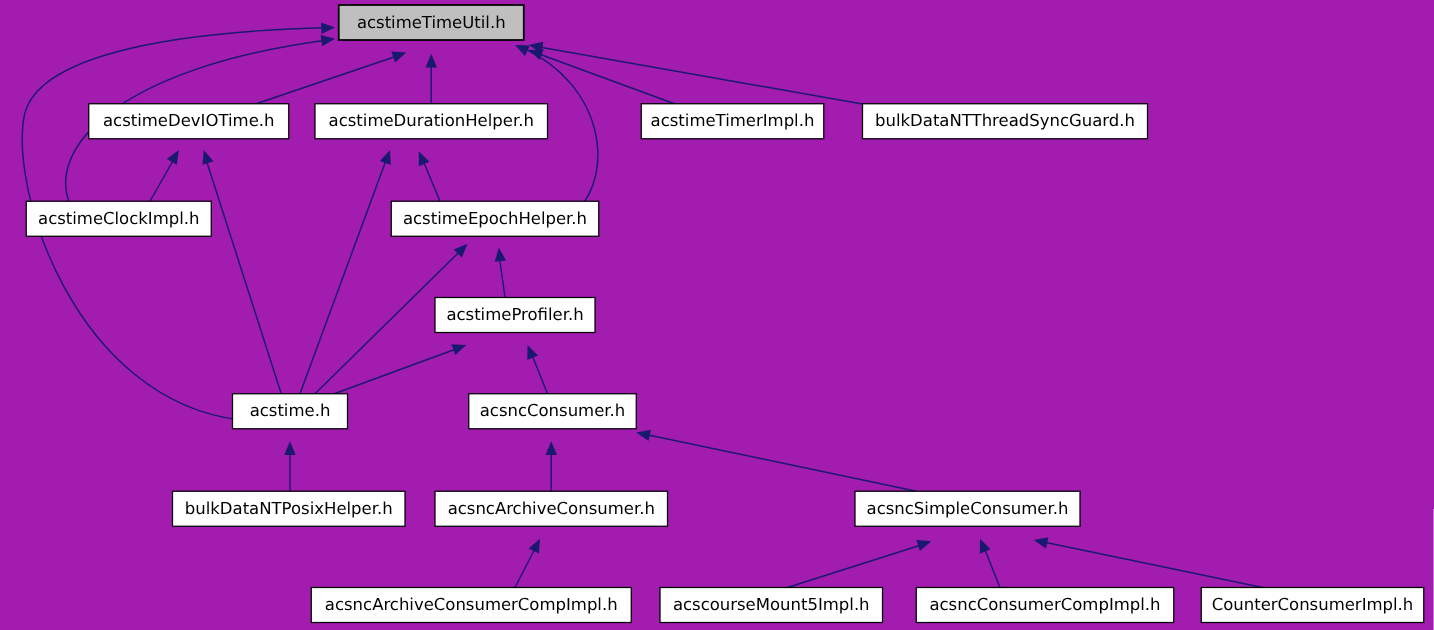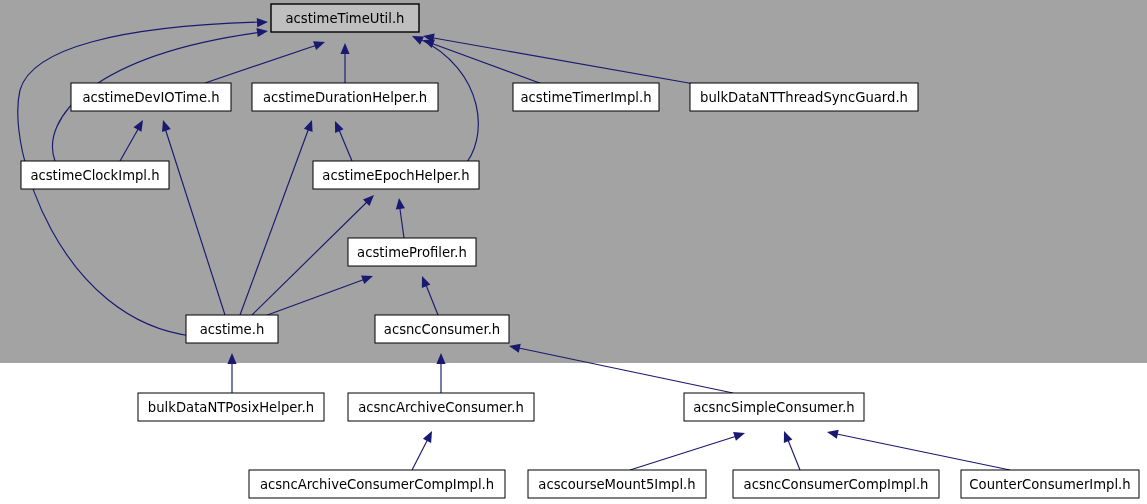--- a/index.html
+++ b/index.html
@@ -1,20 +1,20 @@
 <!DOCTYPE html>
 <html><head>
 <meta charset="utf-8">
 <style>
   html,body{margin:0;padding:0;background:#ffffff;}
   body{
     width:1147px;height:504px;overflow:hidden;
     font-family:"DejaVu Sans","Liberation Sans",sans-serif;
   }
-  #graph-root{position:relative;width:1147px;height:363px;background:#a3a3a3;}
+  #graph-root{position:relative;width:1147px;height:504px;background:#a21caf;}
   svg#graph-svg{position:absolute;left:0;top:0;width:1147px;height:504px;display:block;}
   .node-box{fill:#ffffff;stroke:#000000;stroke-width:1;}
   .node-box.root{fill:#bfbfbf;stroke:#000000;stroke-width:1.4;}
   .node-label{
     font-family:"DejaVu Sans","Liberation Sans",sans-serif;
     font-size:13.2px;fill:#000000;text-anchor:middle;dominant-baseline:middle;
   }
   .edge-path{fill:none;stroke:#191970;stroke-width:1.15;}
   .edge-arrow{fill:#191970;stroke:none;}
 </style>

